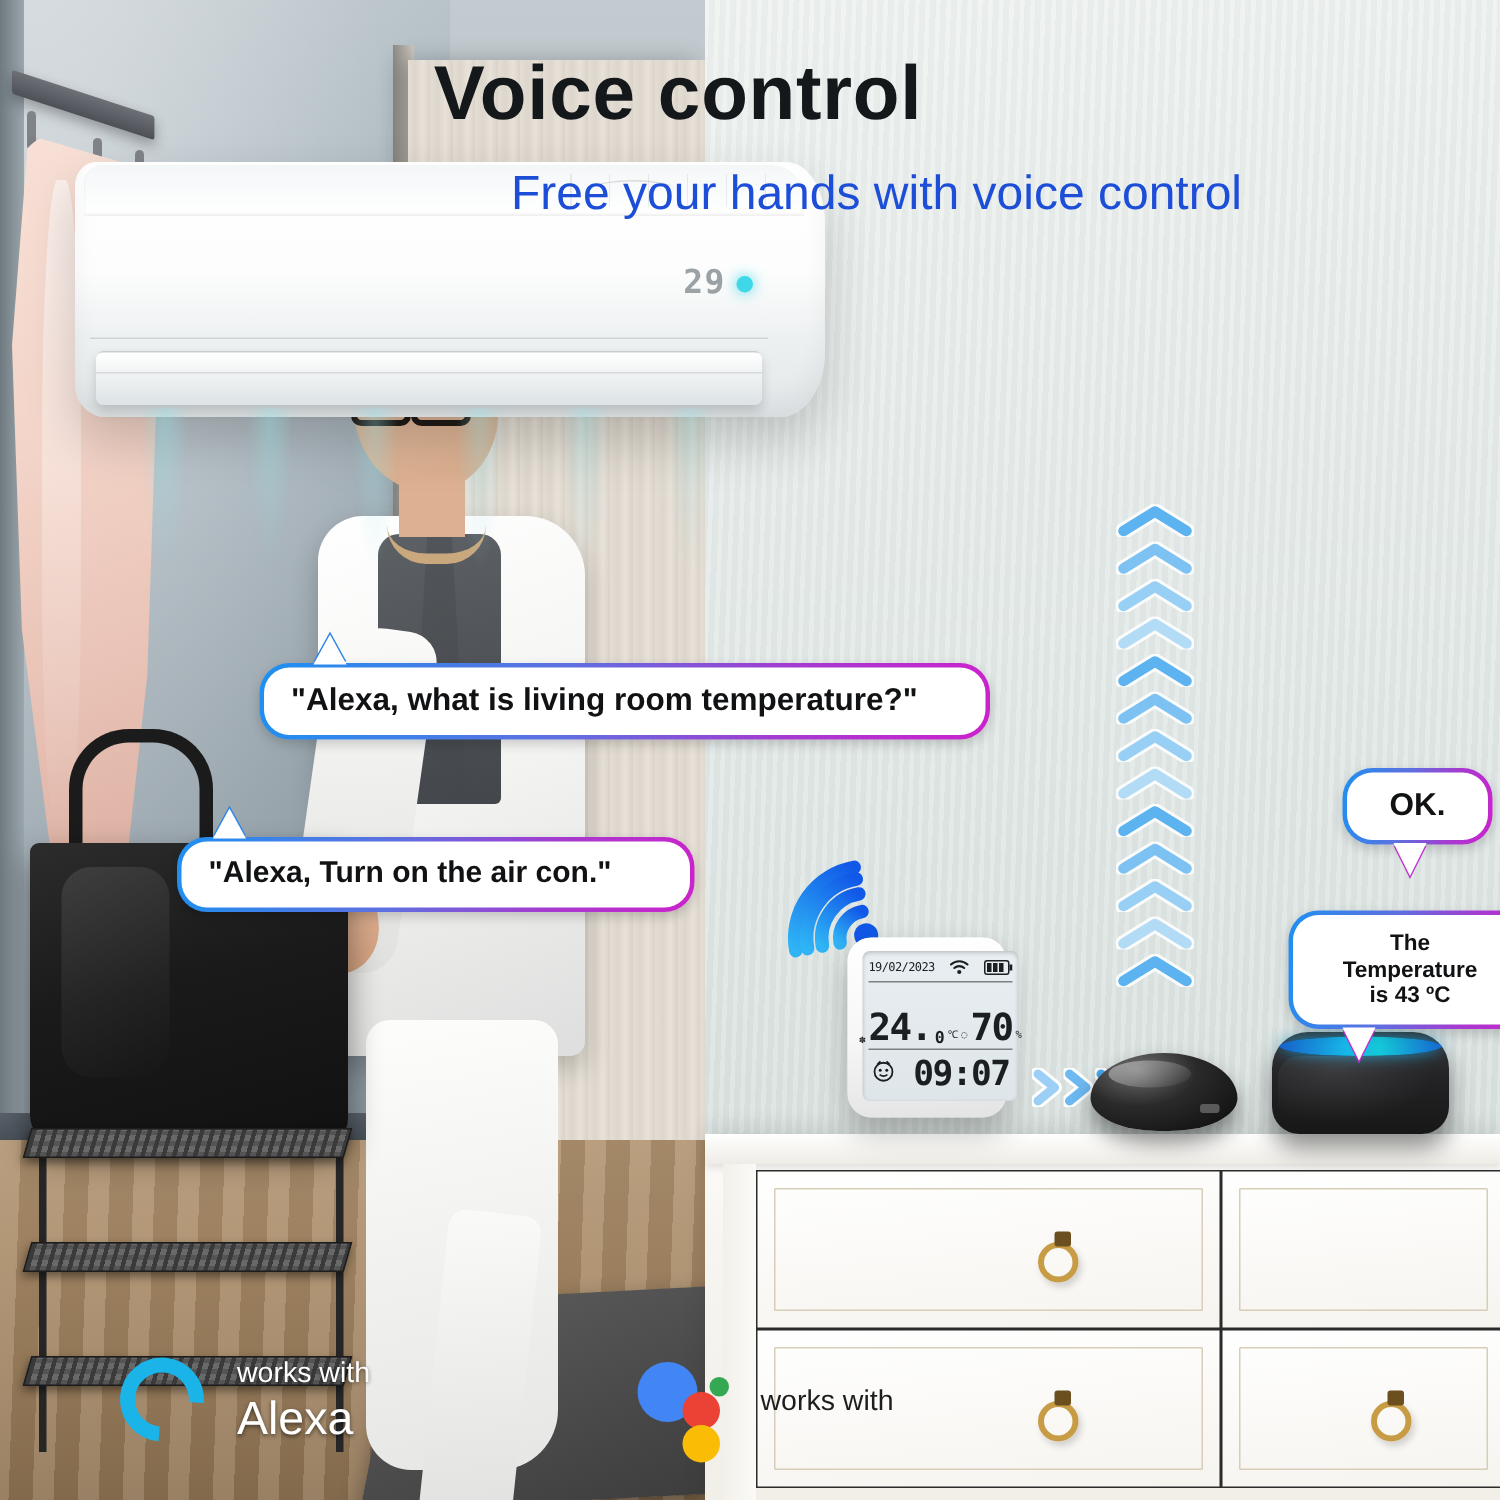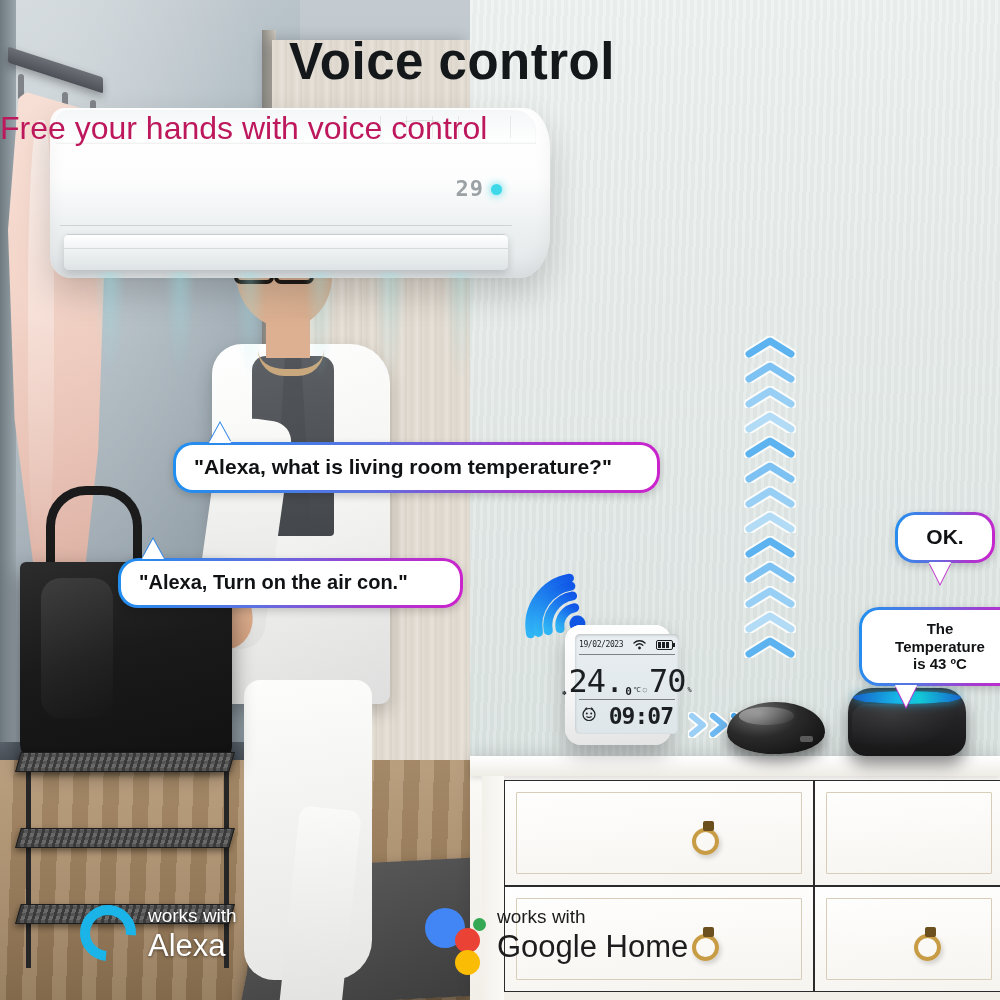--- a/index.html
+++ b/index.html
@@ -177,21 +177,21 @@
     background:linear-gradient(175deg,#ffffff 0%,#f6f6f6 55%,#e3e3e3 100%);
     border-radius:16px; box-shadow:0 10px 20px rgba(0,0,0,.25), inset 0 1px 0 #fff; }
   .sensor-lcd{ position:absolute; left:10px; top:9px; width:104px; height:100px;
     background:linear-gradient(180deg,#e8eef1 0%,#dfe6ea 100%); border-radius:5px;
     box-shadow:inset 0 1px 3px rgba(0,0,0,.22); padding:3px 4px;
     font-family:"DejaVu Sans Mono", monospace; color:#1b1f22; }
   .lcd-row1{ display:flex; align-items:center; justify-content:space-between; height:15px; }
   .lcd-date{ font-size:8px; letter-spacing:-.4px; }
   .lcd-sep{ height:1px; background:rgba(0,0,0,.45); margin:2px 0; }
   .lcd-main{ display:flex; align-items:flex-end; justify-content:center; gap:2px; height:40px; }
-  .lcd-big{ font-size:32px; font-weight:normal; letter-spacing:-1px; line-height:1; }
+  .lcd-big{ font-size:25px; font-weight:bold; letter-spacing:-1px; line-height:1; }
   .lcd-sm{ font-size:11px; font-weight:bold; line-height:1; }
   .lcd-unit{ font-size:7px; line-height:1; padding-bottom:3px; }
   .lcd-bt{ font-size:7px; }
   .lcd-clock{ display:flex; align-items:center; justify-content:space-between; height:28px; padding:0 2px; }
   .lcd-time{ font-size:23px; font-weight:bold; letter-spacing:-1px; line-height:1; }
 
   
   .ir{ position:absolute; left:727px; top:702px; width:98px; height:52px;
     background:radial-gradient(ellipse at 32% 22%, #6e6e6e 0%, #2a2a2a 42%, #0b0b0b 100%);
     border-radius:50% 50% 46% 46%/58% 58% 42% 42%;
@@ -209,22 +209,22 @@
   .echo-mesh{ position:absolute; left:4px; top:16px; width:110px; height:48px;
     background:radial-gradient(ellipse at 35% 20%, rgba(255,255,255,.10), rgba(0,0,0,0) 65%);
     border-radius:14px 14px 16px 16px; }
 
   
   .ir-arrows{ position:absolute; left:688px; top:712px; display:flex; gap:1px; }
 
   
   .title{ position:absolute; left:0; top:32px; width:904px; text-align:center;
     font-size:51px; font-weight:bold; color:#15181a; letter-spacing:.5px; }
-  .subtitle{ position:absolute; left:0; top:110px; width:828px; text-align:left;
-    font-size:32px; color:#be185d; }
+  .subtitle{ position:absolute; left:0; top:110px; width:828px; text-align:right;
+    font-size:32px; color:#1d4ed8; }
 
   
   .bub{ position:absolute; padding:3px; border-radius:20px;
     background:linear-gradient(100deg,#1f90f0 0%,#5f6fe0 42%,#a53bd0 72%,#cc22cc 100%);
     box-shadow:0 3px 8px rgba(0,0,0,.18); }
   .bub-in{ background:#fff; border-radius:17px; padding:10px 18px; color:#101214;
     font-weight:bold; line-height:1.18; }
   .tail{ position:absolute; width:0; height:0; }
   .tail-up{ border-left:11px solid transparent; border-right:11px solid transparent;
     border-bottom:20px solid #fff; filter:drop-shadow(0 -2px 0 #2f86e8); }
@@ -234,21 +234,21 @@
   #bub-q{ left:173px; top:442px; width:487px; }
   #bub-q .bub-in{ font-size:21px; }
   #bub-cmd{ left:118px; top:558px; width:345px; }
   #bub-cmd .bub-in{ font-size:20px; }
   #bub-ok{ left:895px; top:512px; width:100px; }
   #bub-ok .bub-in{ font-size:21px; text-align:center; }
   #bub-temp{ left:859px; top:607px; width:162px; }
   #bub-temp .bub-in{ font-size:15px; text-align:center; }
 
   
-  .logo{ position:absolute; display:flex; align-items:center; gap:12px; }
+  .logo{ position:absolute; display:flex; align-items:center; gap:22px; }
   #logo-alexa{ left:80px; top:905px; }
   #logo-google{ left:425px; top:900px; }
   .lg-text{ display:flex; flex-direction:column; line-height:1; }
   .lg-works{ font-size:19px; }
   .lg-brand{ font-size:31px; margin-top:5px; }
   .alexa-txt{ color:#fff; text-shadow:0 1px 3px rgba(0,0,0,.55); }
   .google-txt{ color:#1d1d1d; }
   .alexa-ring{ width:56px; height:56px; border:10px solid #1ab4e8; border-radius:50%;
     transform:rotate(-40deg); border-bottom-color:transparent; }
   .ga{ position:relative; width:60px; height:68px; }
@@ -523,17 +523,16 @@
 
   <div class="logo" id="logo-google">
     <div class="ga">
       <div class="ga-blue"></div>
       <div class="ga-red"></div>
       <div class="ga-yellow"></div>
       <div class="ga-green"></div>
     </div>
     <div class="lg-text google-txt">
       <span class="lg-works">works with</span>
-      <span class="lg-brand">Google Home</span>
     </div>
   </div>
 
 </div>
 
 </body></html>

